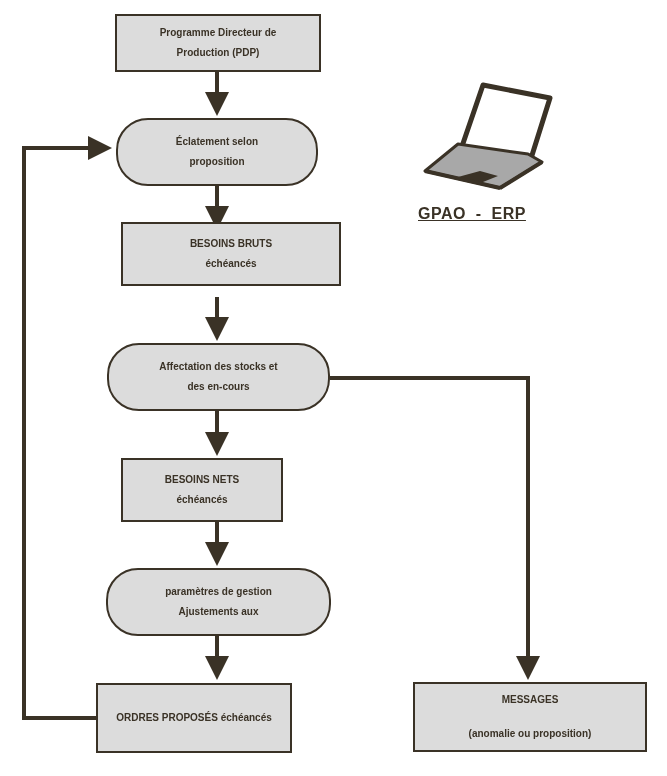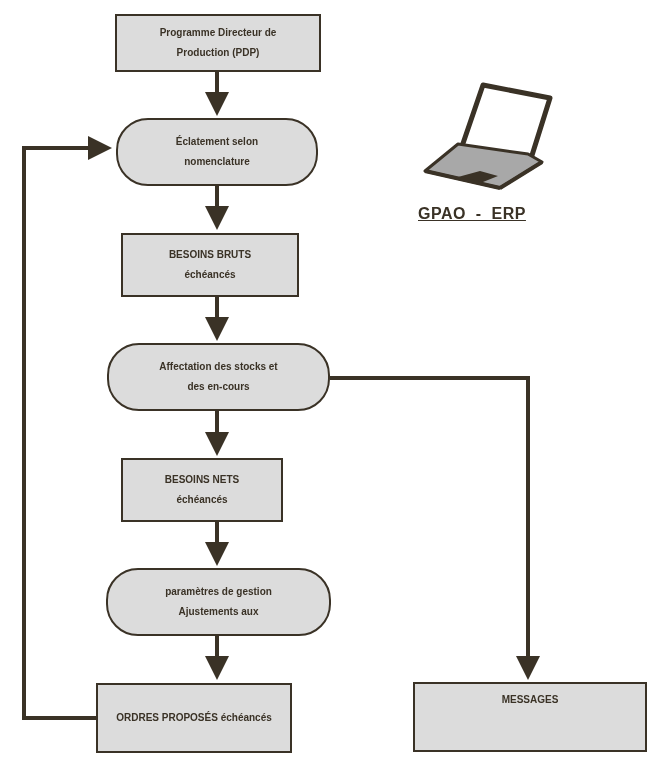--- a/index.html
+++ b/index.html
@@ -35,24 +35,24 @@
   </g>
 </svg>
 
 <div class="node" style="left:115px;top:14px;width:206px;height:58px;">
   <span>Programme Directeur  de</span>
   <span>Production (PDP)</span>
 </div>
 
 <div class="node rounded" style="left:116px;top:118px;width:202px;height:68px;">
   <span>Éclatement selon</span>
-  <span>nomenclature</span>
+  <span>proposition</span>
 </div>
 
-<div class="node" style="left:121px;top:233px;width:178px;height:64px;justify-content:center;">
+<div class="node" style="left:121px;top:222px;width:220px;height:64px;justify-content:center;">
   <span>BESOINS BRUTS</span>
   <span>échéancés</span>
 </div>
 
 <div class="node rounded" style="left:107px;top:343px;width:223px;height:68px;">
   <span>Affectation des stocks et</span>
   <span>des en-cours</span>
 </div>
 
 <div class="node" style="left:121px;top:458px;width:162px;height:64px;">
@@ -64,20 +64,21 @@
   <span>paramètres de gestion</span>
   <span>Ajustements aux</span>
 </div>
 
 <div class="node" style="left:96px;top:683px;width:196px;height:70px;">
   <span>ORDRES PROPOSÉS échéancés</span>
 </div>
 
 <div class="node" style="left:413px;top:682px;width:234px;height:70px;justify-content:space-between;padding:6px 0;">
   <span>MESSAGES</span>
+  <span>(anomalie ou proposition)</span>
 </div>
 
 <svg class="laptop" style="left:410px;top:80px;" width="150" height="110" viewBox="0 0 150 110">
   <polygon points="73,5 140,18 118,88 48,78" fill="#ffffff" stroke="#3a3226" stroke-width="5" stroke-linejoin="round"></polygon>
   <polygon points="15,105 48,78 118,88 132,96 90,122" transform="translate(0,-14)" fill="#a8a8a8" stroke="#3a3226" stroke-width="3" stroke-linejoin="round"></polygon>
   <polygon points="48,97 70,91 88,96 68,104" fill="#3a3226"></polygon>
   <line x1="15" y1="91" x2="90" y2="108" stroke="#3a3226" stroke-width="4"></line>
   <line x1="90" y1="108" x2="132" y2="82" stroke="#3a3226" stroke-width="4"></line>
 </svg>
 

